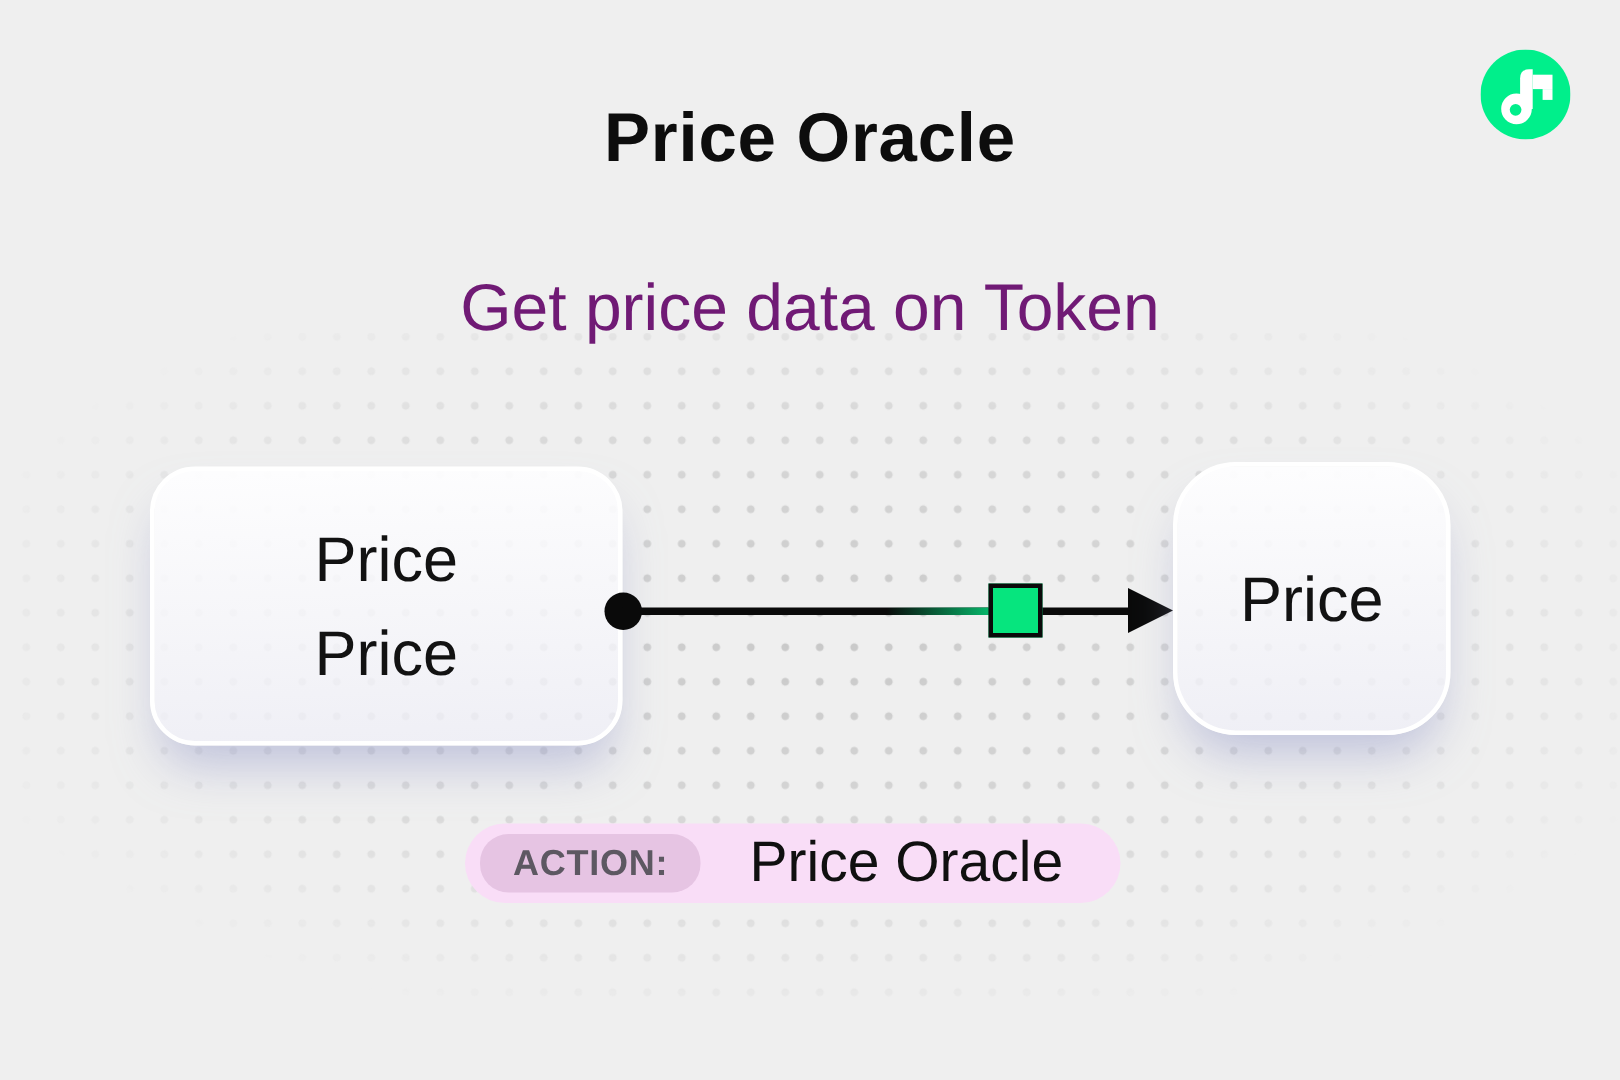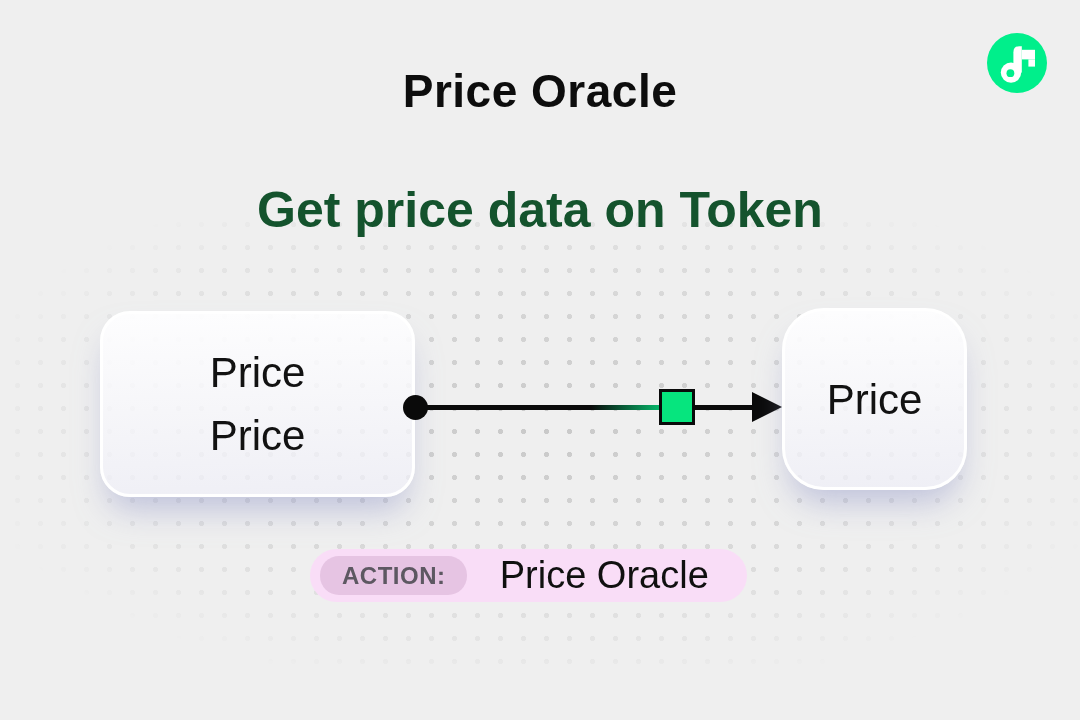--- a/index.html
+++ b/index.html
@@ -25,21 +25,21 @@
   .logo { position:absolute; left:987px; top:33px; width:60px; height:60px; }
   .logo svg { display:block; width:100%; height:100%; }
 
   .title {
     position:absolute; left:0; top:64px; width:1080px; margin:0;
     text-align:center; font-size:46px; font-weight:800; letter-spacing:0.5px;
     color:#0d0d0d;
   }
   .subtitle {
     position:absolute; left:0; top:181px; width:1080px;
-    text-align:center; font-size:50px; font-weight:700; color:#14532d;
+    text-align:center; font-size:44px; font-weight:400; color:#701a75;
   }
 
   
   .node {
     position:absolute; box-sizing:border-box;
     border:3px solid #ffffff; border-radius:30px;
     background:linear-gradient(178deg, rgba(254,254,255,0.95) 0%, rgba(247,247,251,0.82) 55%, rgba(239,239,248,0.72) 100%);
     box-shadow:0 20px 32px -8px rgba(152,156,202,0.55);
     display:flex; flex-direction:column; align-items:center; justify-content:center;
     font-size:42px; line-height:1.5; color:#121212; text-align:center;

